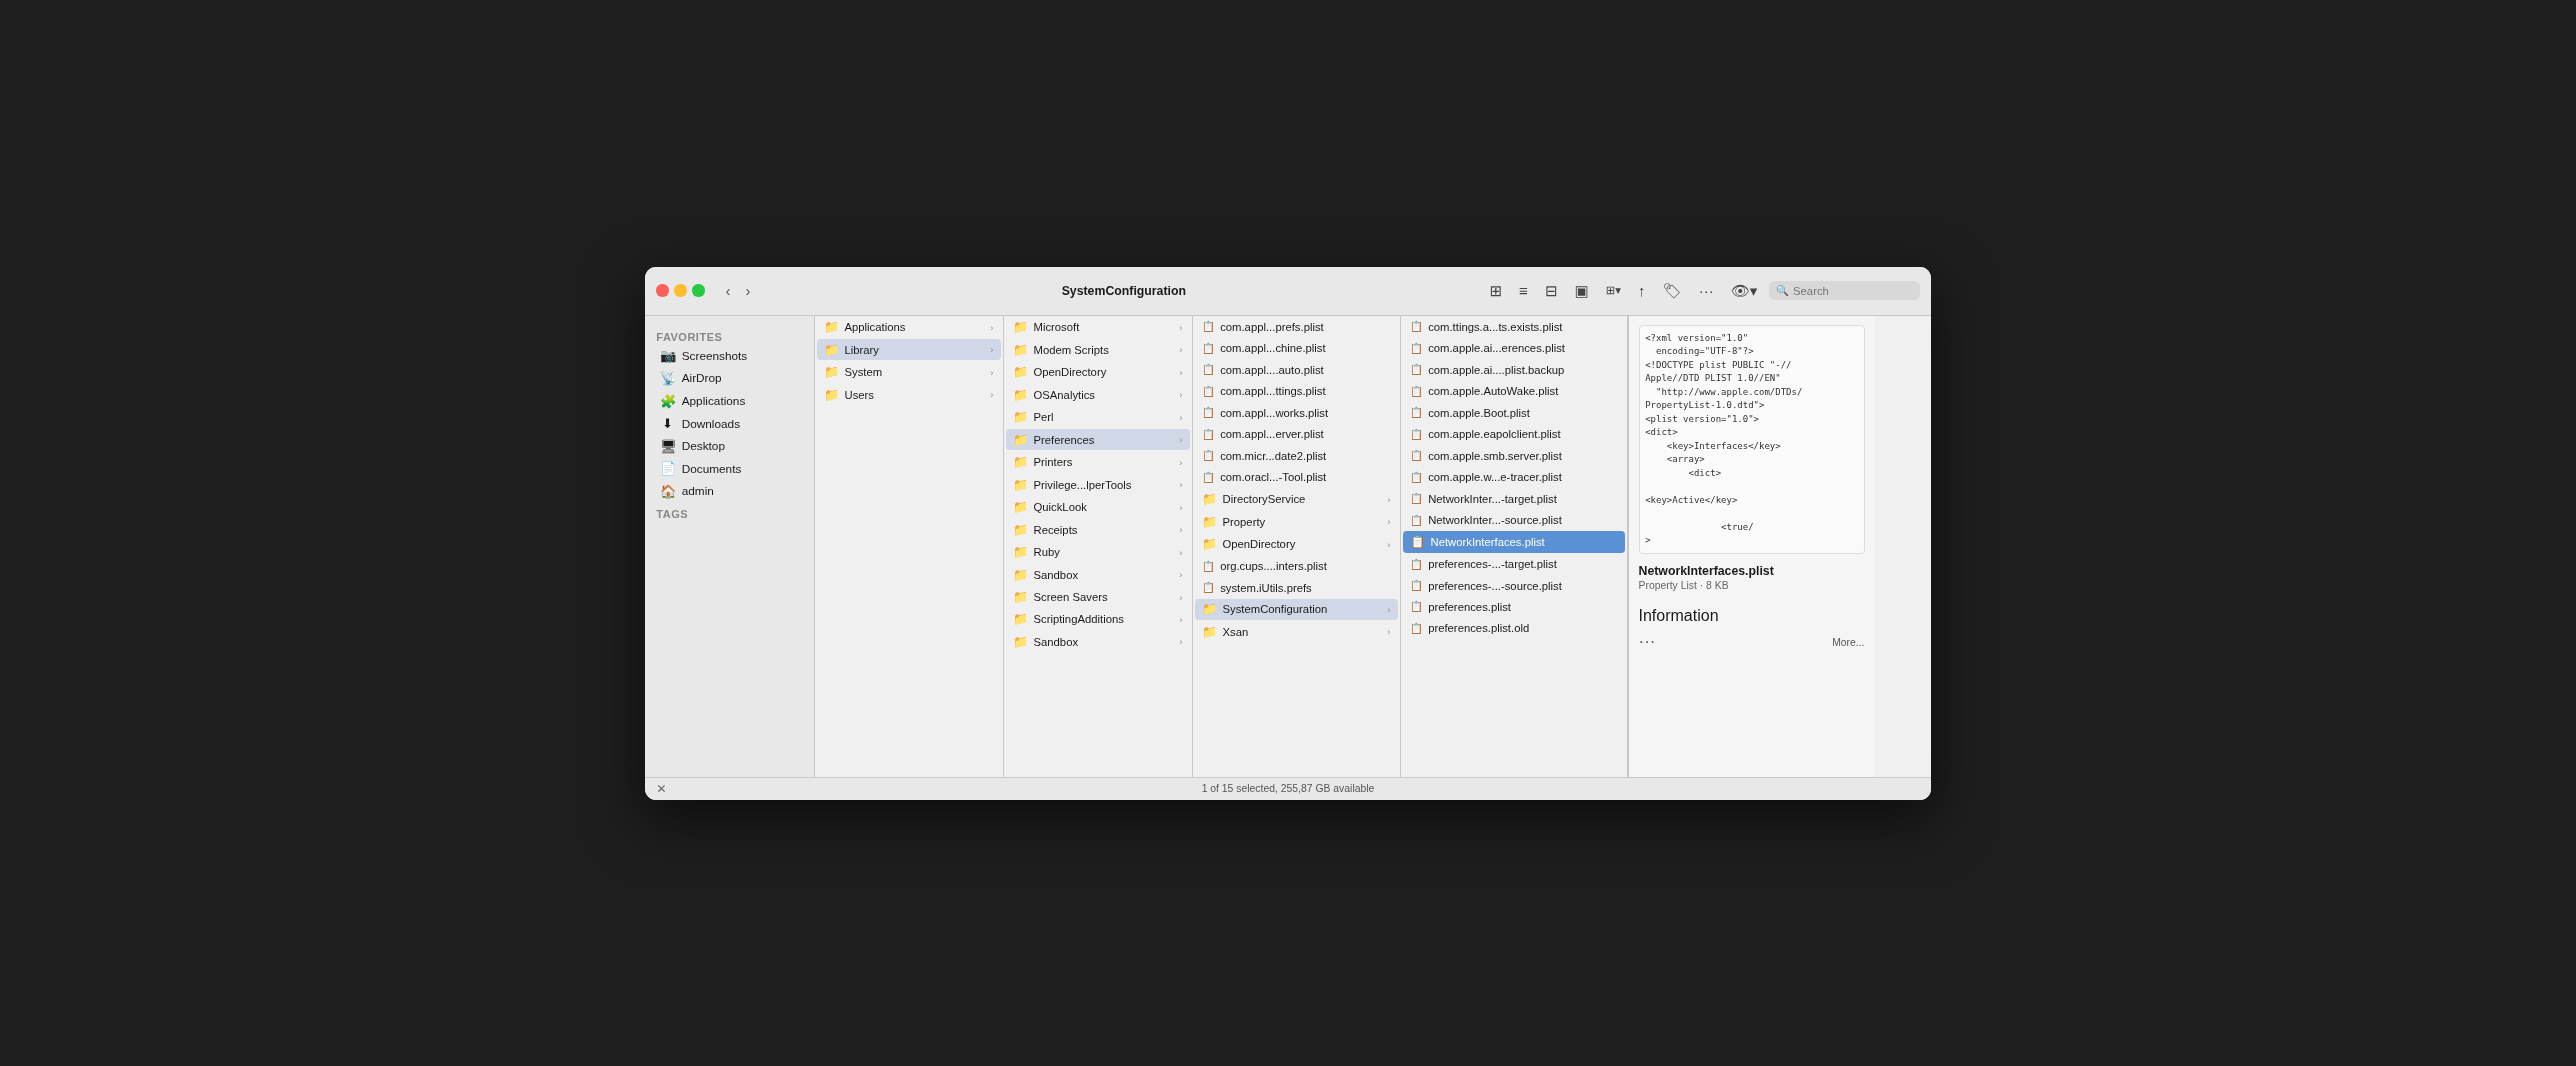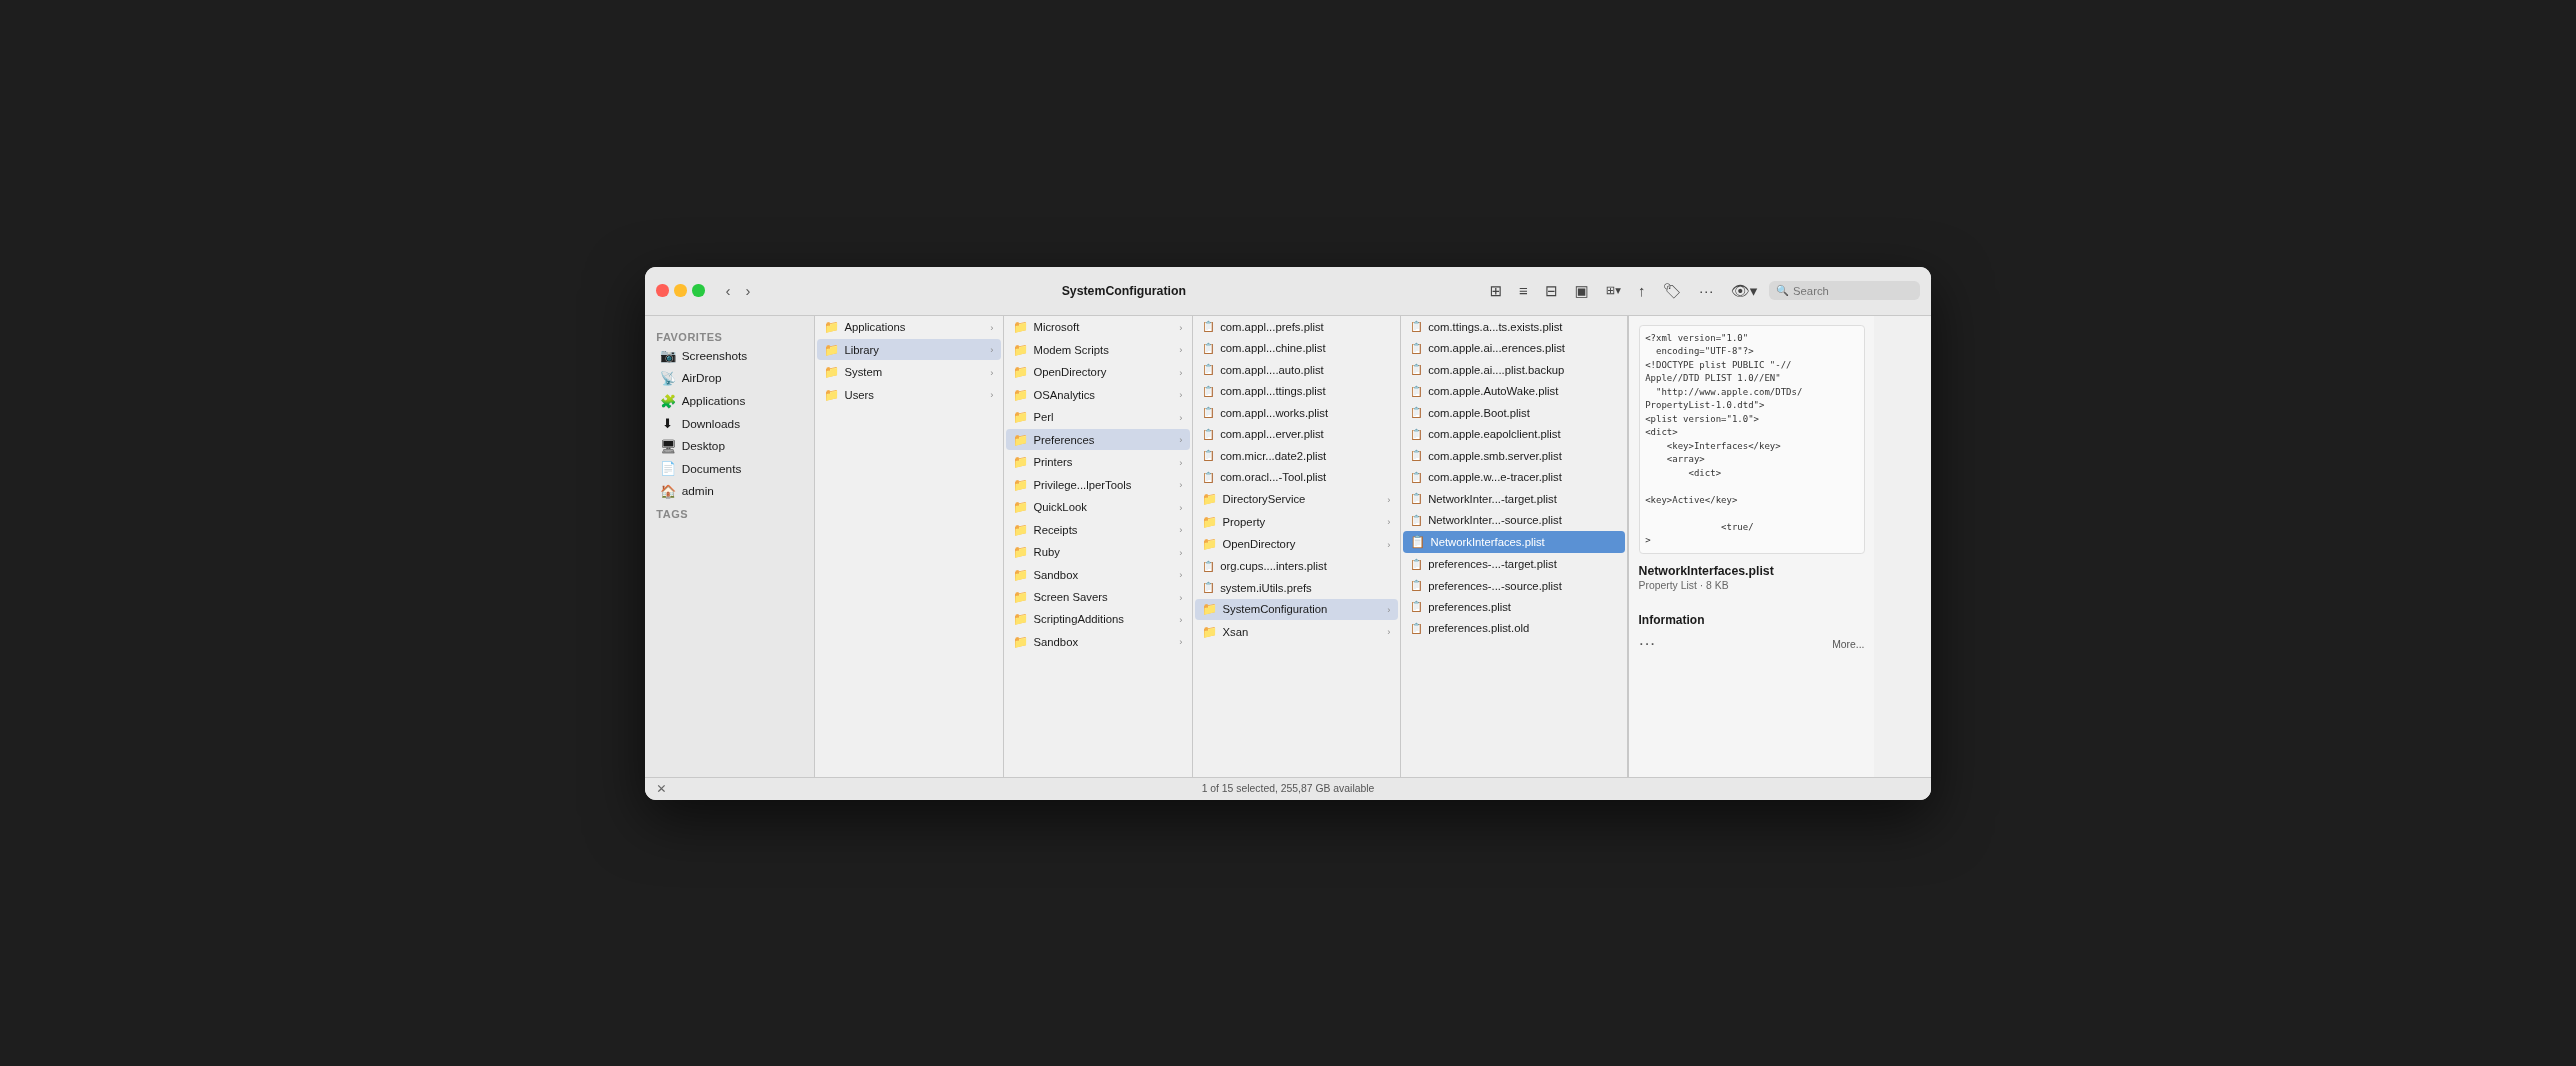--- a/index.html
+++ b/index.html
@@ -188,25 +188,25 @@
     }
     .preview-filename {
       font-size: 12.3px;
       font-weight: 600;
       color: #1a1a1a;
       margin-bottom: 1.9px;
     }
     .preview-meta {
       font-size: 10.4px;
       color: #666;
-      margin-bottom: 22px;
+      margin-bottom: 16px;
     }
     .preview-info-label {
-      font-size: 12px;
-      font-weight: 700;
+      font-size: 16px;
+      font-weight: 400;
       color: #1a1a1a;
       margin-bottom: 5.7px;
     }
     .preview-actions {
       display: flex;
       justify-content: space-between;
       align-items: center;
       margin-top: 7.6px;
     }
     .preview-share-btn {

